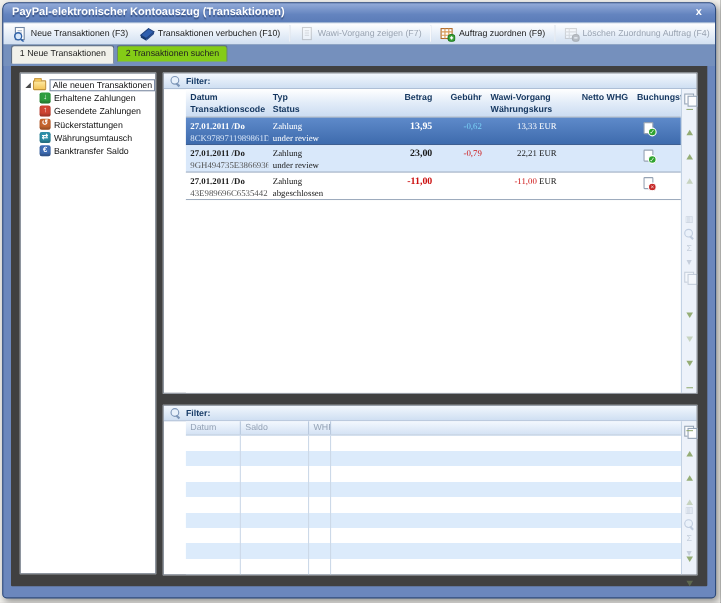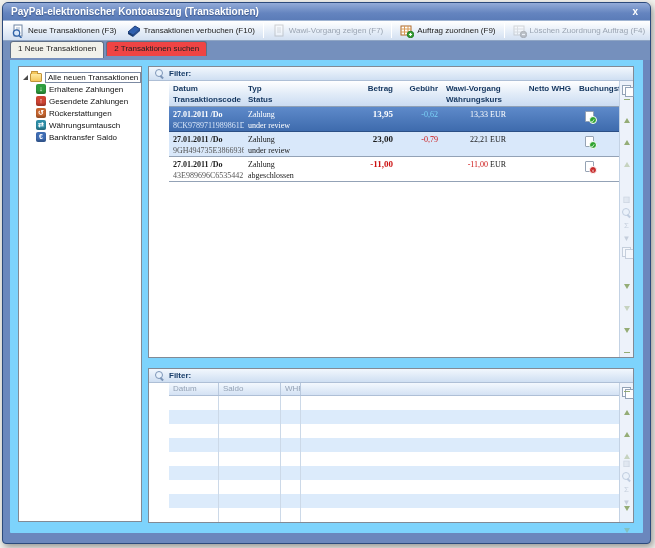--- a/index.html
+++ b/index.html
@@ -23,25 +23,25 @@
   .tbtn { display:flex; align-items:center; gap:3px; padding:1px 4px; height:17px;
     border:1px solid transparent; border-radius:2px; font-size:8px; color:#1a1a1a; white-space:nowrap; }
   .tbtn .ticon { width:14px; height:14px; flex:0 0 14px; }
   .tbtn.disabled { color:#9aa4b2; }
   .tbtn.disabled .ticon { opacity:.4; filter:grayscale(1); }
   .tsep { width:1px; height:15px; background:#aebdd2; border-right:1px solid #fff; margin:0 3px; flex:0 0 auto; }
 
   
   .tabstrip { height:19px; flex:0 0 19px; background:#7590bd; display:flex; align-items:flex-start; padding-left:7px; }
   .tab { font-size:8px; padding:2px 7px 2px; margin-right:2px; border:1px solid #5f6f86;
-    border-bottom:none; border-radius:3px 3px 0 0; background:#ef4444; color:#222; height:15px; }
+    border-bottom:none; border-radius:3px 3px 0 0; background:#84cc16; color:#222; height:15px; }
   .tab.active { background:#f1f1ea; height:17px; font-weight:normal; }
 
   
-  .content { flex:1; position:relative; background:#7dd3fc; margin:0 7px 10px 7px;
+  .content { flex:1; position:relative; background:#404040; margin:0 7px 10px 7px;
     border-radius:0 0 1px 1px; }
 
   .treepanel { position:absolute; left:8px; top:6px; width:124px; height:456px;
     background:#fff; border:1px solid #828a95; padding-top:4px; }
   .tree-item { display:flex; align-items:center; height:12px; font-size:8px; color:#111;
     padding-left:4px; white-space:nowrap; }
   .tree-item.child { padding-left:17px; }
   .expander { width:0; height:0; border-bottom:5px solid #4a4a4a; border-left:5px solid transparent; margin-right:2px; }
   .folder { width:12px; height:9px; background:linear-gradient(#ffe9a0,#f4c65a); border:1px solid #c2933a;
     border-radius:1px; position:relative; margin-right:3px; flex:0 0 12px; }

